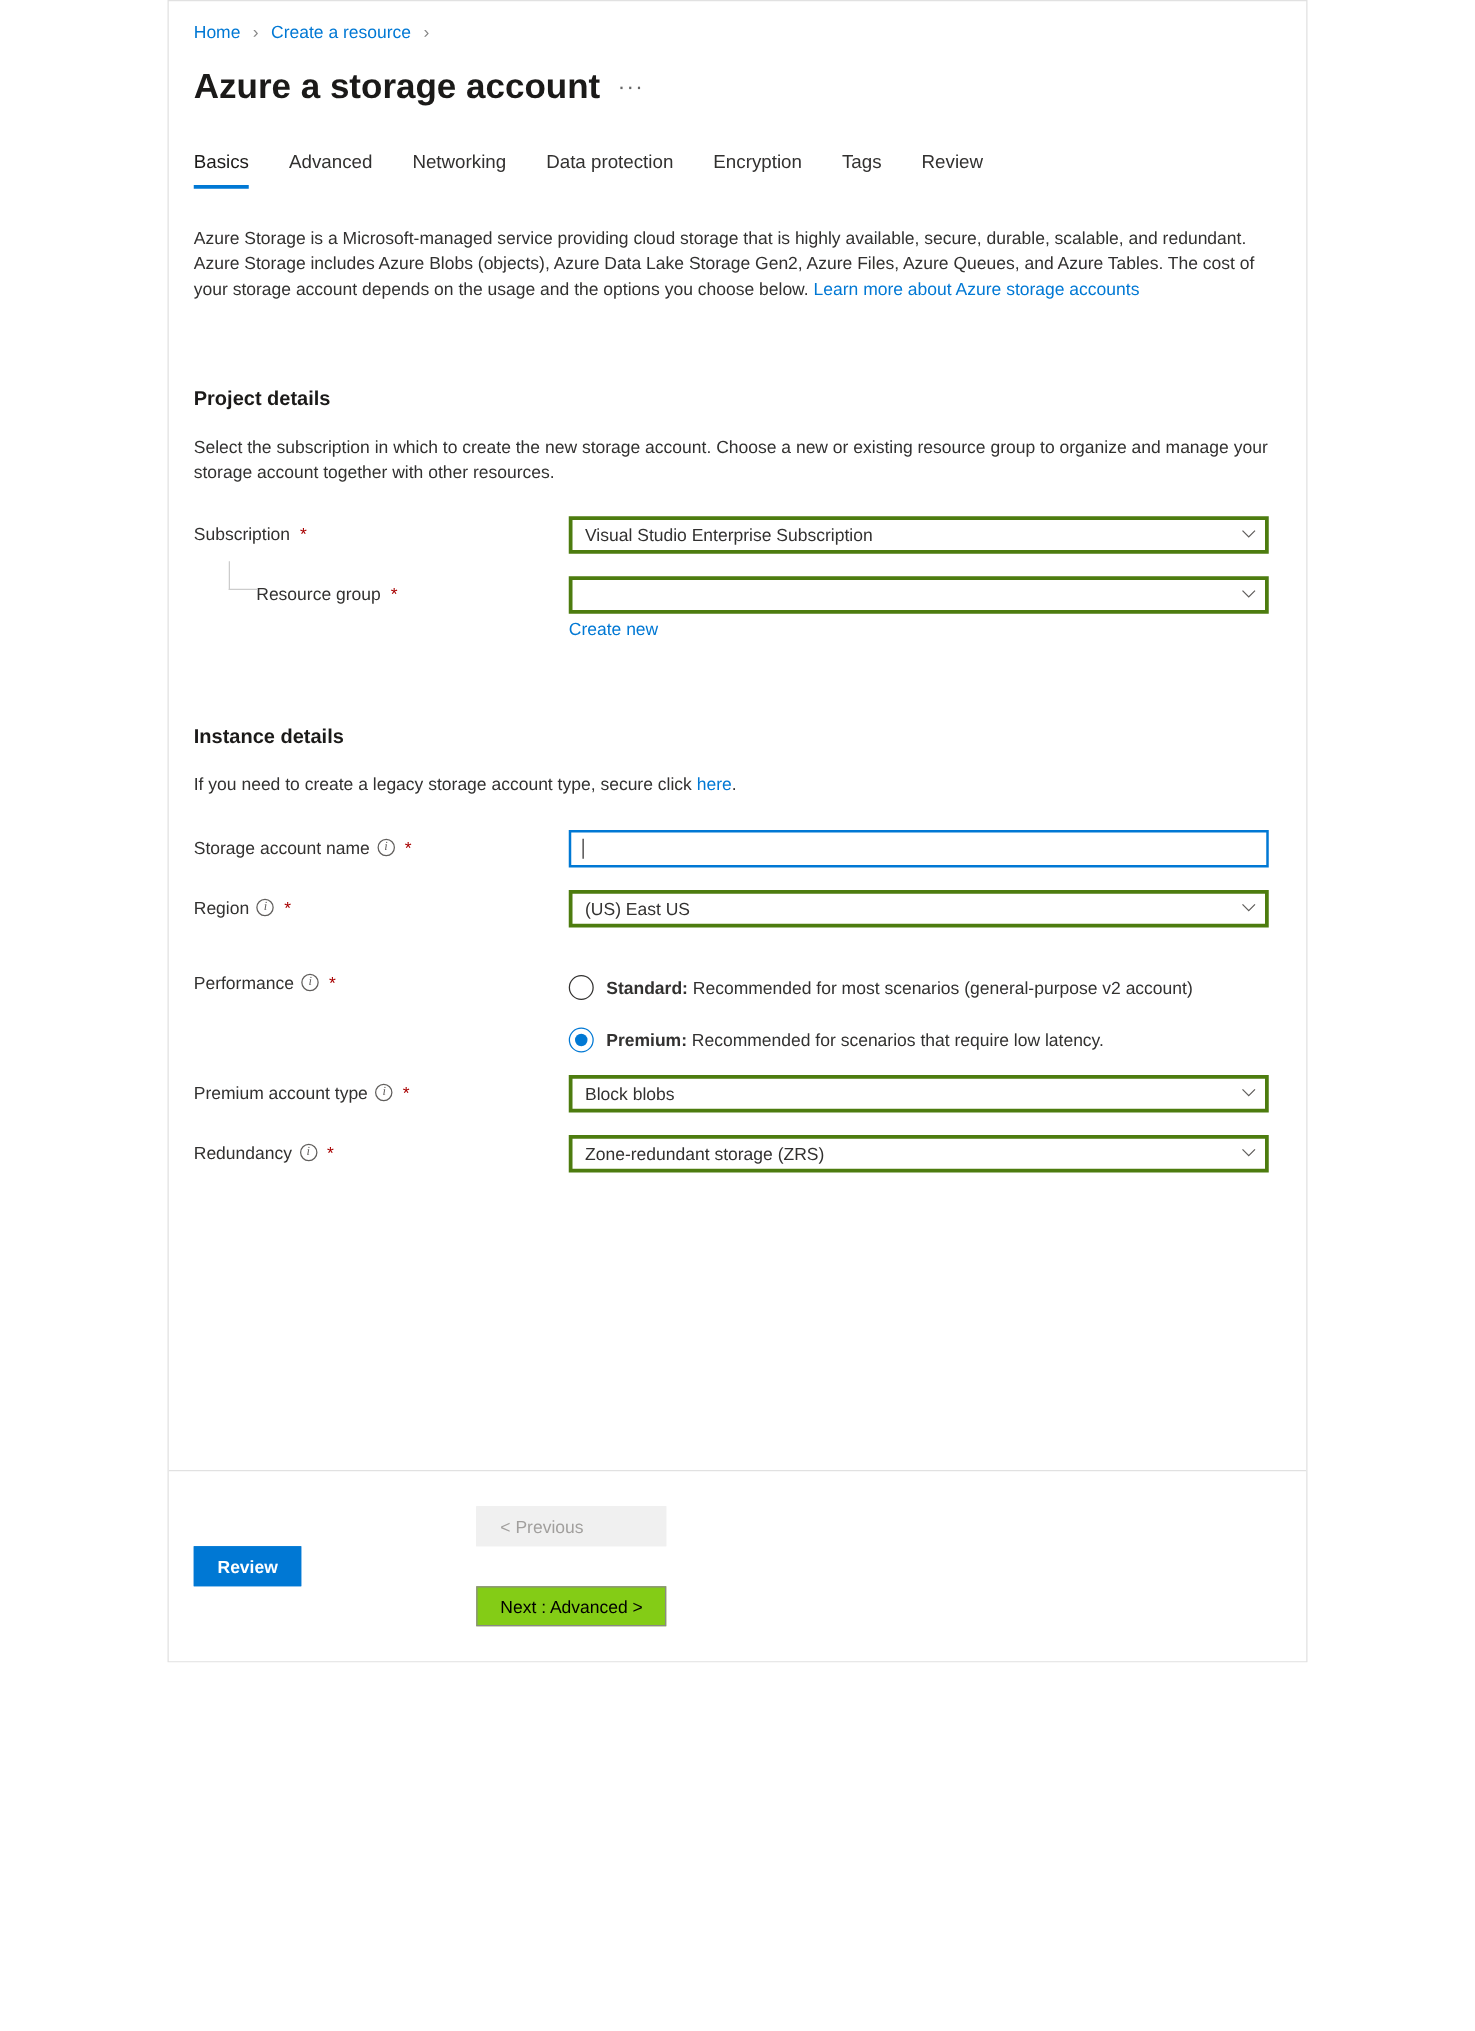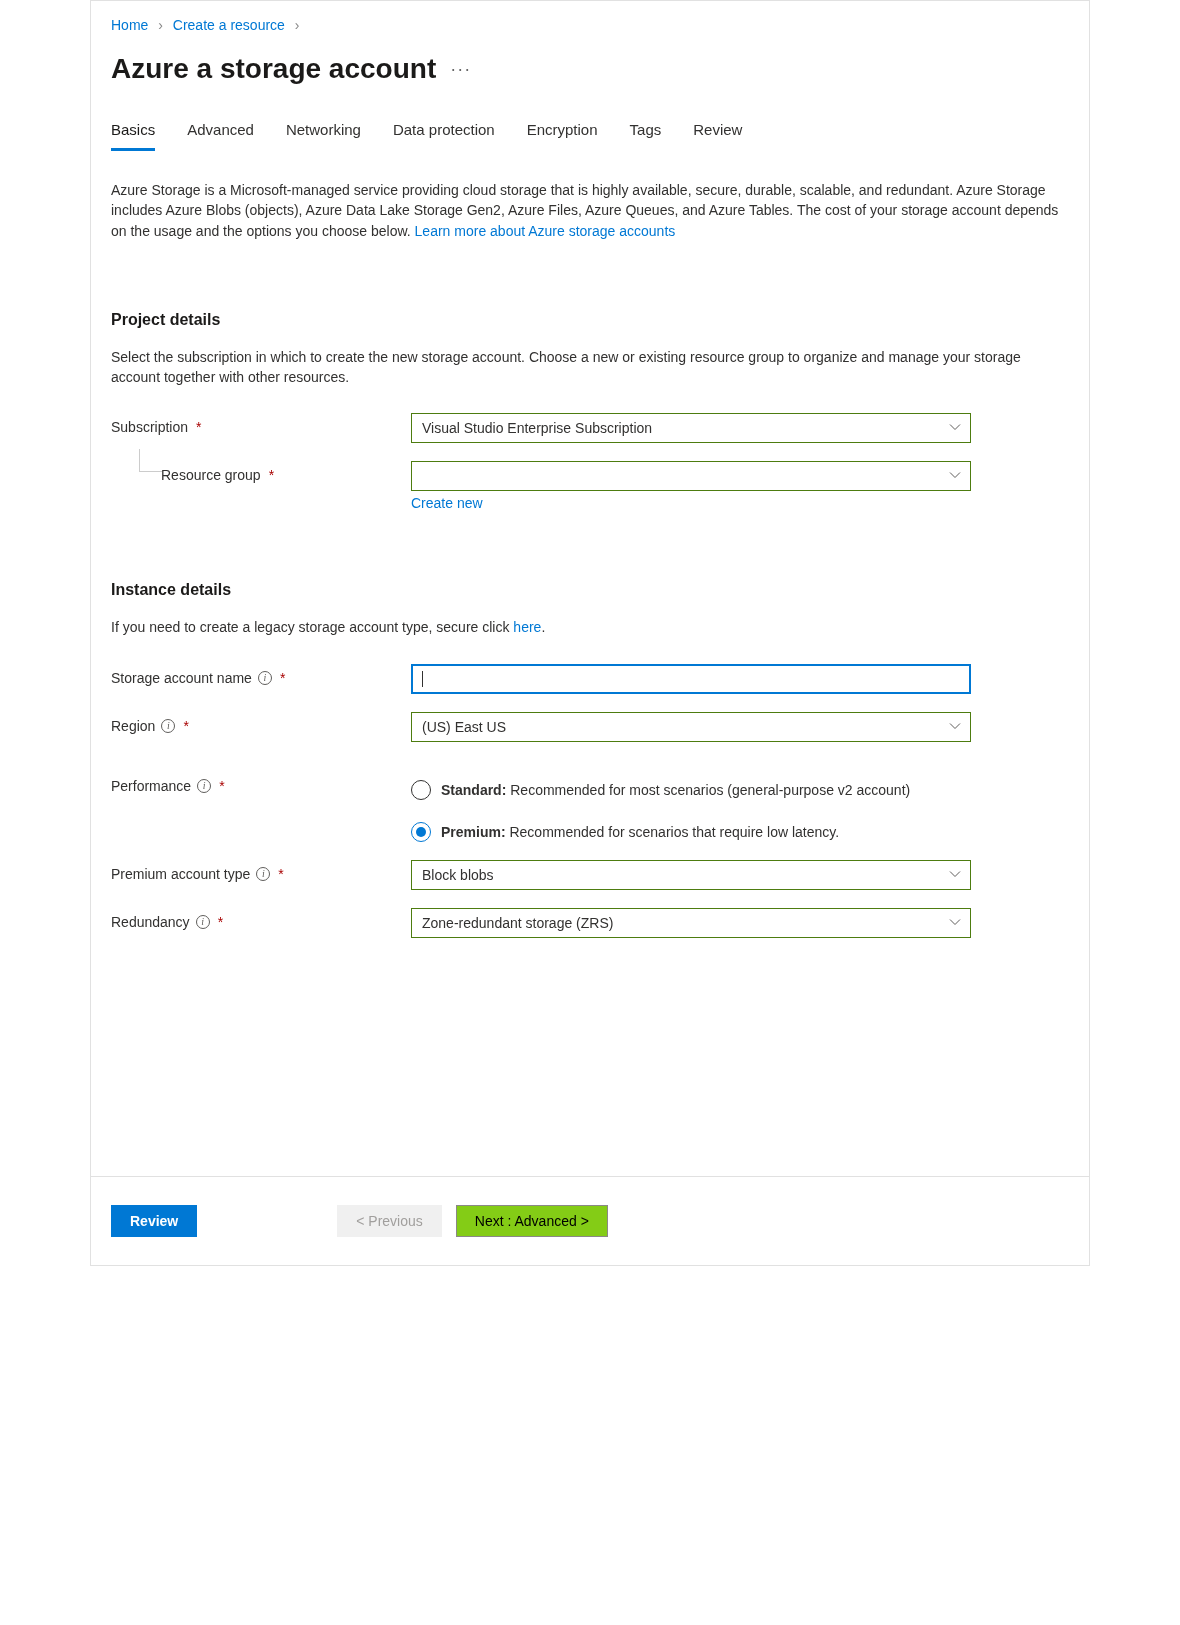--- a/index.html
+++ b/index.html
@@ -1,17 +1,17 @@
 <!DOCTYPE html>
 <html><head>
 <meta charset="utf-8">
 <style>
   * { box-sizing: border-box; margin: 0; padding: 0; font-family: "Segoe UI", -apple-system, sans-serif; }
   body { background: #fff; color: #323130; font-size: 14px; padding: 0; }
-  .page-wrap { width: 1000px; border: 1px solid #e1e1e1; margin: 0 auto; }
+  .page-wrap { width: 912px; border: 1px solid #e1e1e1; margin: 0 auto; }
   .content { padding: 8px 20px 0 20px; }
   .breadcrumb { padding: 8px 0 12px 0; font-size: 14px; }
   .breadcrumb a { color: #0078d4; text-decoration: none; }
   .breadcrumb .sep { color: #888; margin: 0 6px; }
   .title-row { display: flex; align-items: center; gap: 14px; margin: 8px 0 36px 0; }
   h1 { font-size: 28px; font-weight: 600; color: #1b1a19; }
   .more-icon { color: #666; font-size: 18px; cursor: pointer; letter-spacing: 1px; }
   .tabs { display: flex; gap: 32px; border-bottom: 1px solid #fff; margin-bottom: 28px; }
   .tab { padding: 0 0 10px 0; font-size: 15px; color: #323130; cursor: pointer; border-bottom: 3px solid transparent; }
   .tab.active { border-bottom: 3px solid #0078d4; color: #1b1a19; font-weight: 400; }
@@ -22,40 +22,40 @@
   .section-desc { font-size: 14px; line-height: 1.45; margin-bottom: 26px; color: #323130; }
   .section-desc a { color: #0078d4; text-decoration: none; }
   .form-row { display: flex; align-items: flex-start; margin-bottom: 18px; margin-top: 12px; }
   .form-row.nested { padding-left: 50px; position: relative; }
   .form-row.nested::before { content: ""; position: absolute; left: 28px; top: -12px; width: 22px; height: 22px; border-left: 1px solid #ccc; border-bottom: 1px solid #ccc; }
   .label-col { width: 300px; flex-shrink: 0; padding-top: 6px; font-size: 14px; display: flex; align-items: center; gap: 6px; }
   .label-col.nested { width: 250px; }
   .req { color: #a80000; margin-left: 2px; }
   .info-icon { display: inline-flex; width: 14px; height: 14px; border: 1px solid #605e5c; border-radius: 50%; align-items: center; justify-content: center; font-size: 10px; color: #605e5c; font-style: italic; font-family: Georgia, serif; cursor: pointer; }
   .field-col { flex: 1; max-width: 560px; }
-  .select-box, .text-input { width: 100%; height: 30px; border: 1px solid #4d7c0f; background: #fff; padding: 0 30px 0 10px; font-size: 14px; color: #323130; position: relative; cursor: pointer; display: flex; align-items: center; }
+  .select-box, .text-input { width: 100%; height: 30px; border: 3px solid #4d7c0f; background: #fff; padding: 0 30px 0 10px; font-size: 14px; color: #323130; position: relative; cursor: pointer; display: flex; align-items: center; }
   .text-input { cursor: text; }
   .text-input.focused { border: 2px solid #0078d4; padding-left: 9px; }
   .select-wrap { position: relative; }
   .select-wrap .chevron { position: absolute; right: 10px; top: 50%; transform: translateY(-50%); pointer-events: none; color: #605e5c; }
   .link-btn { color: #0078d4; font-size: 14px; text-decoration: none; margin-top: 4px; display: inline-block; cursor: pointer; }
   .radio-group { display: flex; flex-direction: column; gap: 22px; padding-top: 8px; }
   .radio-row { display: flex; align-items: center; gap: 10px; }
   .radio-btn { width: 20px; height: 20px; border: 1px solid #323130; border-radius: 50%; display: inline-flex; align-items: center; justify-content: center; cursor: pointer; flex-shrink: 0; }
   .radio-btn.checked { border-color: #0078d4; }
   .radio-btn.checked::after { content: ""; width: 10px; height: 10px; border-radius: 50%; background: #0078d4; }
   .radio-label { font-size: 14px; }
   .radio-label b { font-weight: 700; }
   .caret-cursor { display: inline-block; width: 1px; height: 16px; background: #323130; vertical-align: middle; }
   .spacer-large { height: 220px; }
   .footer { border-top: 1px solid #e1e1e1; padding: 28px 20px; display: flex; gap: 140px; align-items: center; }
   .btn { height: 32px; padding: 0 18px; font-size: 14px; border: 1px solid #8a8886; background: #84cc16; cursor: pointer; display: inline-flex; align-items: center; }
   .btn.primary { background: #0078d4; border-color: #0078d4; color: #fff; font-weight: 600; }
   .btn.disabled { background: #f0f0f0; color: #a19f9d; border-color: #f0f0f0; cursor: default; }
-  .btn-pair { display: flex; gap: 14px; }
+  .btn-pair { display: flex; gap: 32px; flex-direction: column; }
 </style>
 </head>
 <body>
 
 <div class="page-wrap">
   <div class="content">
 
     <div class="breadcrumb">
       <a href="#">Home</a>
       <span class="sep">›</span>

